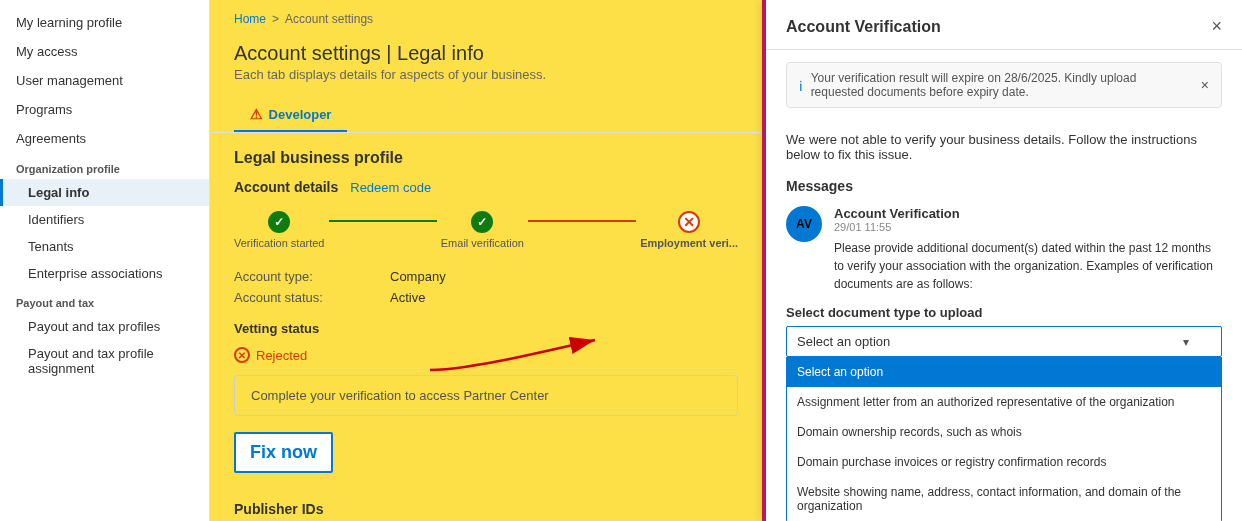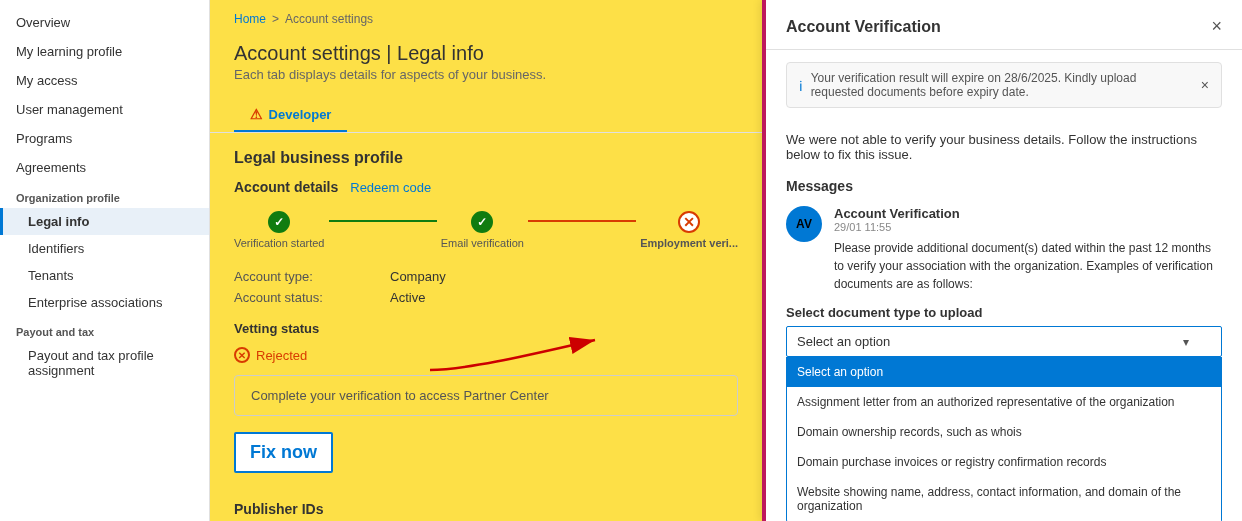--- a/index.html
+++ b/index.html
@@ -93,34 +93,34 @@
     .dropdown-option { padding: 8px 10px; font-size: 12px; color: #333; cursor: pointer; }
     .dropdown-option.selected-option { background: #0078d4; color: #fff; }
 
     
     .red-arrow-svg { position: absolute; top: 310px; left: 200px; pointer-events: none; z-index: 10; }
   </style>
 </head>
 <body>
 
 <nav class="sidebar">
-  <div class="sidebar-item">Overview</div>
   <div class="sidebar-item">My learning profile</div>
   <div class="sidebar-item">My access</div>
   <div class="sidebar-item">User management</div>
   <div class="sidebar-item">Programs</div>
   <div class="sidebar-item">Agreements</div>
 
   <div class="sidebar-section-label">Organization profile</div>
   <div class="sidebar-sub-item active">Legal info</div>
   <div class="sidebar-sub-item">Identifiers</div>
   <div class="sidebar-sub-item">Tenants</div>
   <div class="sidebar-sub-item">Enterprise associations</div>
 
   <div class="sidebar-section-label">Payout and tax</div>
+  <div class="sidebar-sub-item">Payout and tax profiles</div>
   <div class="sidebar-sub-item">Payout and tax profile assignment</div>
 </nav>
 
 <div class="main-content">
   <div class="breadcrumb">
     <a>Home</a>
     <span>&gt;</span>
     <span>Account settings</span>
   </div>
 

